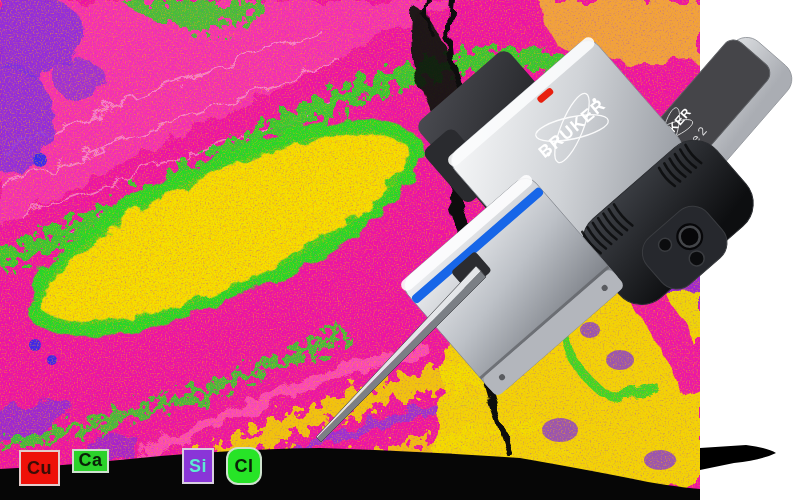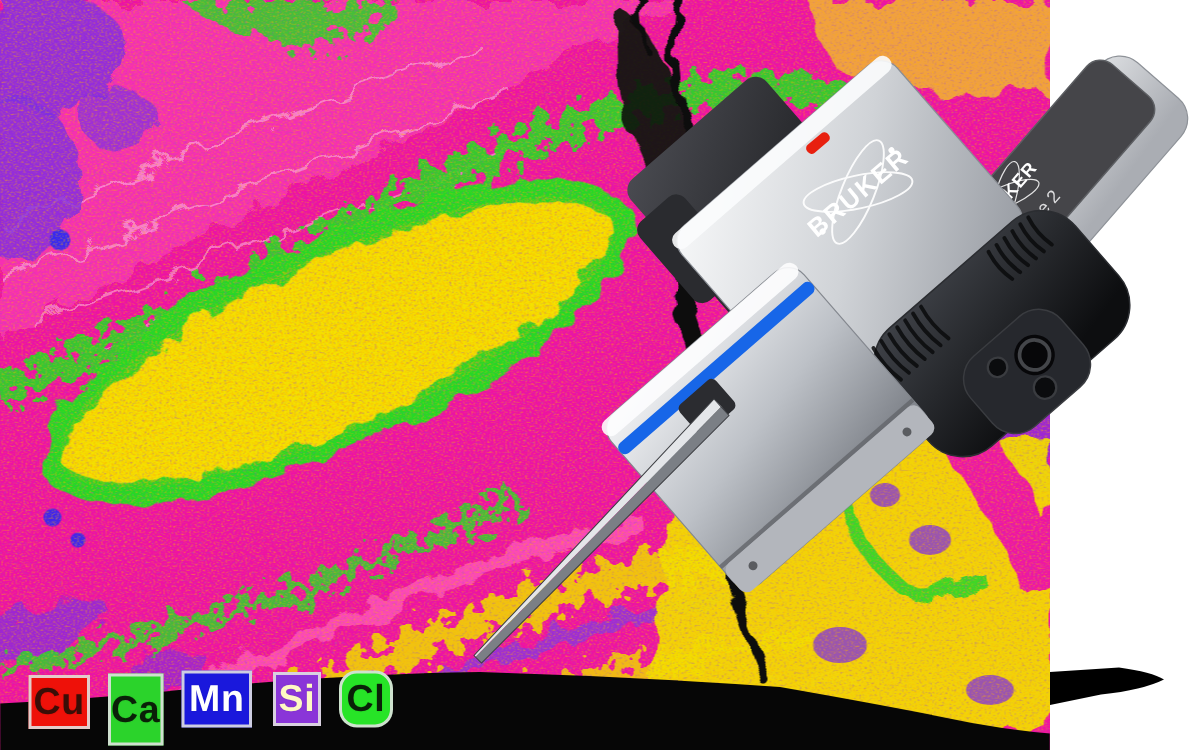--- a/index.html
+++ b/index.html
@@ -5,25 +5,25 @@
   html,body{margin:0;padding:0;background:#ffffff;}
   .stage{
     position:relative;width:800px;height:500px;background:#ffffff;
     overflow:hidden;font-family:"Liberation Sans",sans-serif;
   }
   .stage svg{position:absolute;left:0;top:0;}
   .legend{position:absolute;left:0;top:0;width:100%;height:100%;pointer-events:none;}
   .chip{
     position:absolute;display:flex;align-items:center;justify-content:center;
     box-sizing:border-box;border:2px solid rgba(225,225,225,.9);
-    font-size:25px;font-weight:600;letter-spacing:.5px;
+    font-size:18px;font-weight:600;letter-spacing:.5px;
     text-shadow:0 0 1px rgba(0,0,0,.15);
   }
   .chip-cu{left:19px;top:450px;width:41px;height:36px;}
-  .chip-ca{left:72px;top:449px;width:37px;height:48px;}
+  .chip-ca{left:72px;top:449px;width:37px;height:24px;align-items:flex-end;}
   .chip-mn{left:121px;top:447px;width:47px;height:38px;}
   .chip-si{left:182px;top:448px;width:32px;height:36px;}
   .chip-cl{left:226px;top:447px;width:36px;height:38px;border-radius:12px;}
   .map-soft{filter:blur(.4px);}
 </style>
 </head>
 <body>
 
 <div class="stage">
 <svg width="800" height="500" viewBox="0 0 800 500">
@@ -226,23 +226,20 @@
   </g>
 </svg>
 
 <div class="legend">
   <div class="chip chip-cu" style="background: rgb(238, 17, 9); color: rgb(58, 14, 7);">
     <span>Cu</span>
   </div>
   <div class="chip chip-ca" style="background: rgb(43, 211, 43); color: rgb(10, 32, 8);">
     <span>Ca</span>
   </div>
-  <div class="chip chip-mn" style="background: rgb(26, 24, 220); color: rgb(255, 255, 255);">
-    <span>Mn</span>
-  </div>
-  <div class="chip chip-si" style="background: rgb(138, 53, 216); color: #fef9c3;">
+  <div class="chip chip-si" style="background: rgb(138, 53, 216); color: #5eead4;">
     <span>Si</span>
   </div>
   <div class="chip chip-cl" style="background: rgb(39, 228, 39); color: rgb(10, 32, 8);">
     <span>Cl</span>
   </div>
 </div>
 </div>
 
 </body></html>

